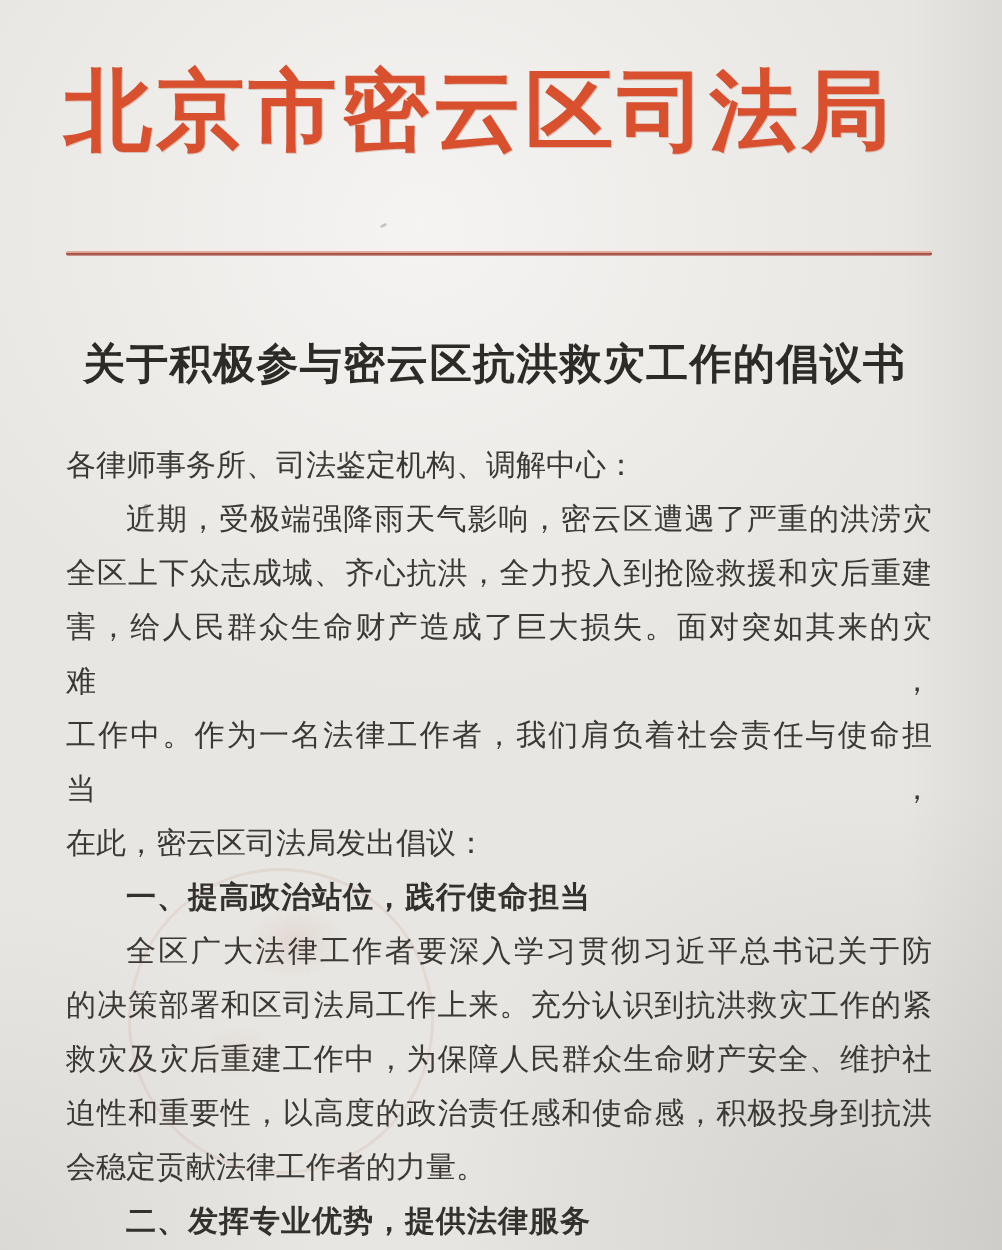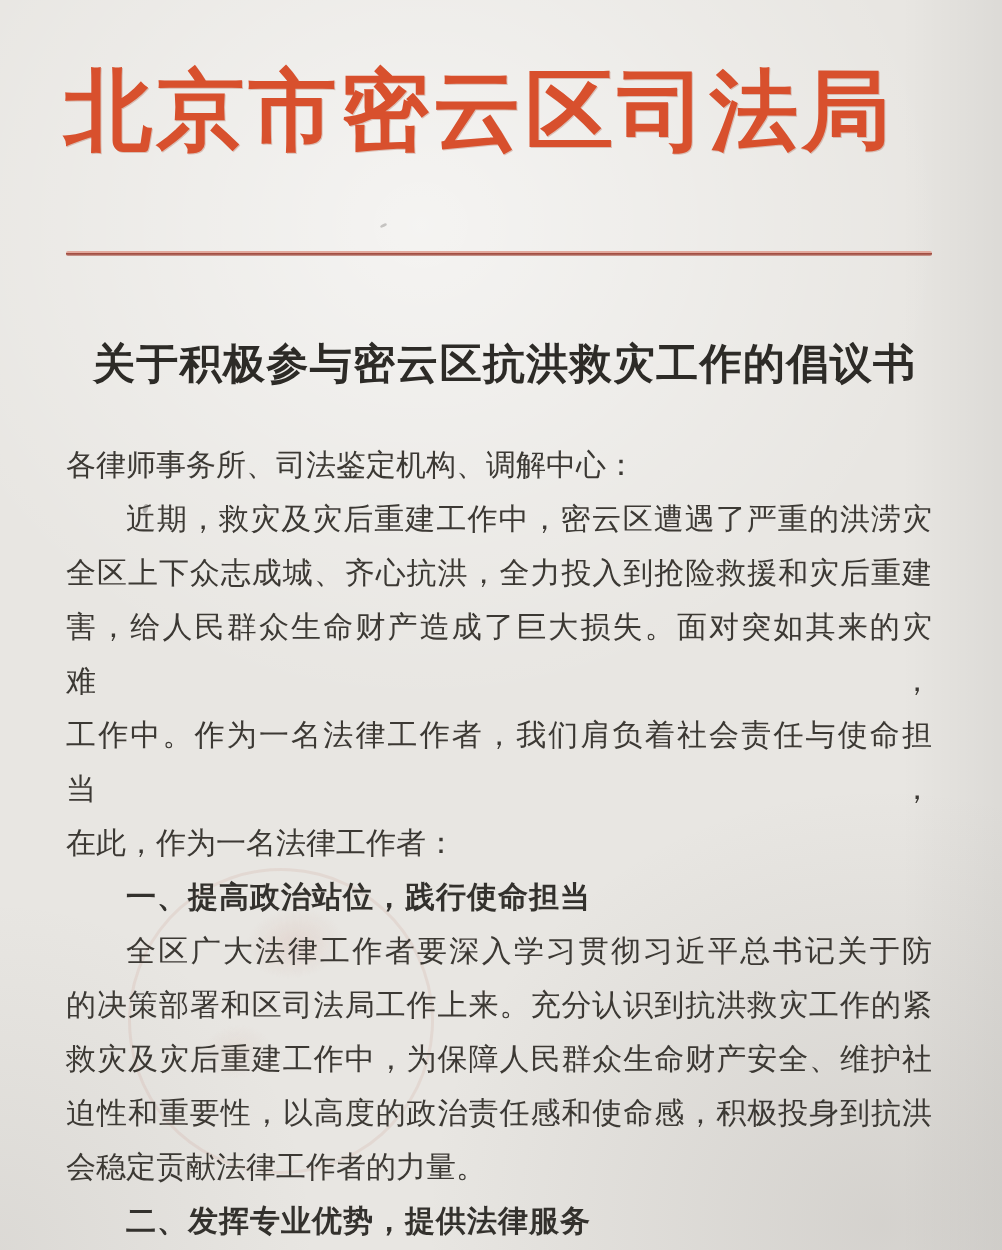--- a/index.html
+++ b/index.html
@@ -62,21 +62,21 @@
     position: absolute;
     left: 66px;
     top: 251px;
     width: 866px;
     height: 5px;
     background: linear-gradient(to bottom, #e2a99d 0%, #e2a99d 30%, #a04a3e 45%, #b06a5f 80%, #d8b6ae 100%);
     border-radius: 2px;
   }
   .doc-title {
     position: absolute;
-    left: 93px;
+    left: 83px;
     top: 338px;
     width: 822px;
     font-size: 42px;
     line-height: 1.25;
     font-weight: 700;
     color: #2d2b27;
     text-align: justify;
     text-align-last: justify;
     font-family: "Liberation Serif", "DejaVu Serif", serif;
   }
@@ -113,25 +113,25 @@
   <div class="speck-2"></div>
 
   <div class="letterhead">北京市密云区司法局</div>
 
   <div class="red-rule"></div>
 
   <div class="doc-title">关于积极参与密云区抗洪救灾工作的倡议书</div>
 
   <div class="body-block">
       <div class="line">各律师事务所、司法鉴定机构、调解中心：</div>
-      <div class="line indent just">近期，救灾及灾后重建工作中，密云区遭遇了严重的洪涝灾</div>
+      <div class="line indent just">近期，受极端强降雨天气影响，密云区遭遇了严重的洪涝灾</div>
       <div class="line just">全区上下众志成城、齐心抗洪，全力投入到抢险救援和灾后重建</div>
       <div class="line just">害，给人民群众生命财产造成了巨大损失。面对突如其来的灾难，</div>
       <div class="line just">工作中。作为一名法律工作者，我们肩负着社会责任与使命担当，</div>
-      <div class="line">在此，作为一名法律工作者：</div>
+      <div class="line">在此，密云区司法局发出倡议：</div>
       <div class="line indent head">一、提高政治站位，践行使命担当</div>
       <div class="line indent just">全区广大法律工作者要深入学习贯彻习近平总书记关于防</div>
       <div class="line just">的决策部署和区司法局工作上来。充分认识到抗洪救灾工作的紧</div>
       <div class="line just">救灾及灾后重建工作中，为保障人民群众生命财产安全、维护社</div>
       <div class="line just">迫性和重要性，以高度的政治责任感和使命感，积极投身到抗洪</div>
       <div class="line">会稳定贡献法律工作者的力量。</div>
       <div class="line indent head">二、发挥专业优势，提供法律服务</div>
     </div>
 
 </div>

